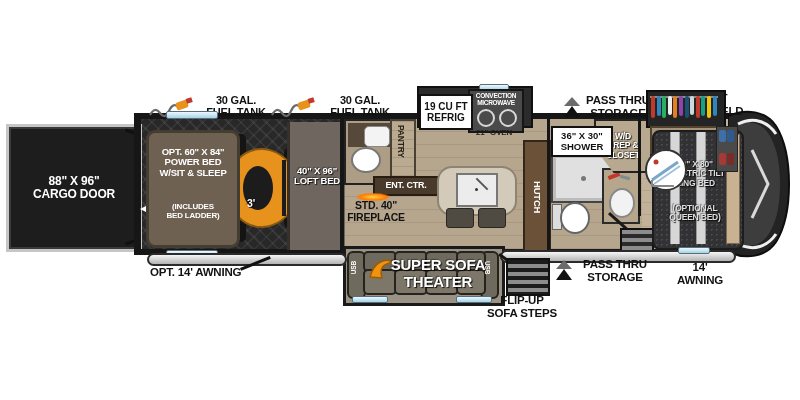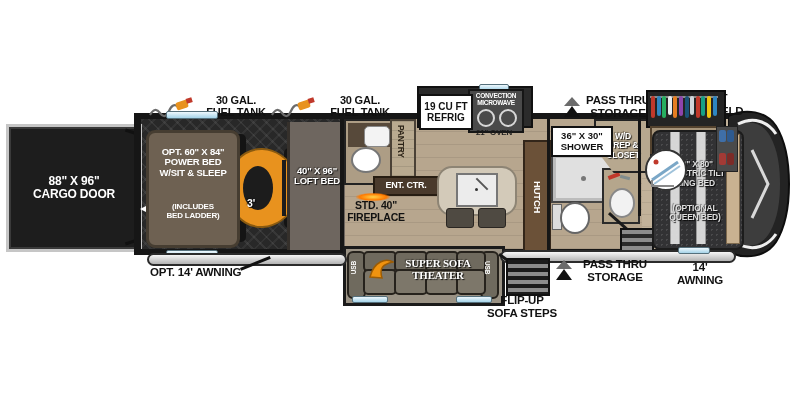--- a/index.html
+++ b/index.html
@@ -241,21 +241,21 @@
     <div class="cushion" style="left:110px;top:2px;width:26px;height:17px;"></div>
     <div class="cushion seat" style="left:17px;top:20px;width:30px;height:22px;"></div>
     <div class="cushion seat" style="left:48px;top:20px;width:30px;height:22px;"></div>
     <div class="cushion seat" style="left:79px;top:20px;width:30px;height:22px;"></div>
     <div class="cushion seat" style="left:110px;top:20px;width:26px;height:22px;"></div>
     <div class="lbl lbl-w vtext-up" style="left:4px;top:12px;font-size:6.5px;z-index:3;">USB</div>
     <div class="lbl lbl-w vtext" style="left:138px;top:12px;font-size:6.5px;z-index:3;">USB</div>
     <svg style="position:absolute;left:22px;top:8px;" width="26" height="24" viewBox="0 0 26 24">
       <path d="M2,20 C6,4 18,1 25,5 C15,7 11,11 14,21 Z" fill="#f0930f" stroke="#9c5c05" stroke-width="1.5"></path>
     </svg>
-    <div class="lbl lbl-w sh" style="left:44px;top:8px;width:96px;font-size:11px;z-index:3;font-family:Liberation Serif, serif;">SUPER SOFA
+    <div class="lbl lbl-w sh" style="left:44px;top:8px;width:96px;font-size:15px;z-index:3;">SUPER SOFA
 THEATER</div>
   </div>
   <div class="topper" style="left:352px;top:296px;width:34px;height:5px;"></div>
   <div class="topper" style="left:456px;top:296px;width:34px;height:5px;"></div>
 
   <div class="awnbar" style="left:147px;top:253px;width:196px;height:9px;"></div>
   <div class="lbl" style="left:150px;top:266px;width:118px;font-size:11.5px;text-align:left;">OPT. 14' AWNING</div>
   <div class="abs" style="left:240px;top:268px;width:32px;height:3px;background:#111;transform:rotate(-22deg);transform-origin:left top;"></div>
 
   <div class="awnbar" style="left:500px;top:250px;width:232px;height:9px;"></div>

